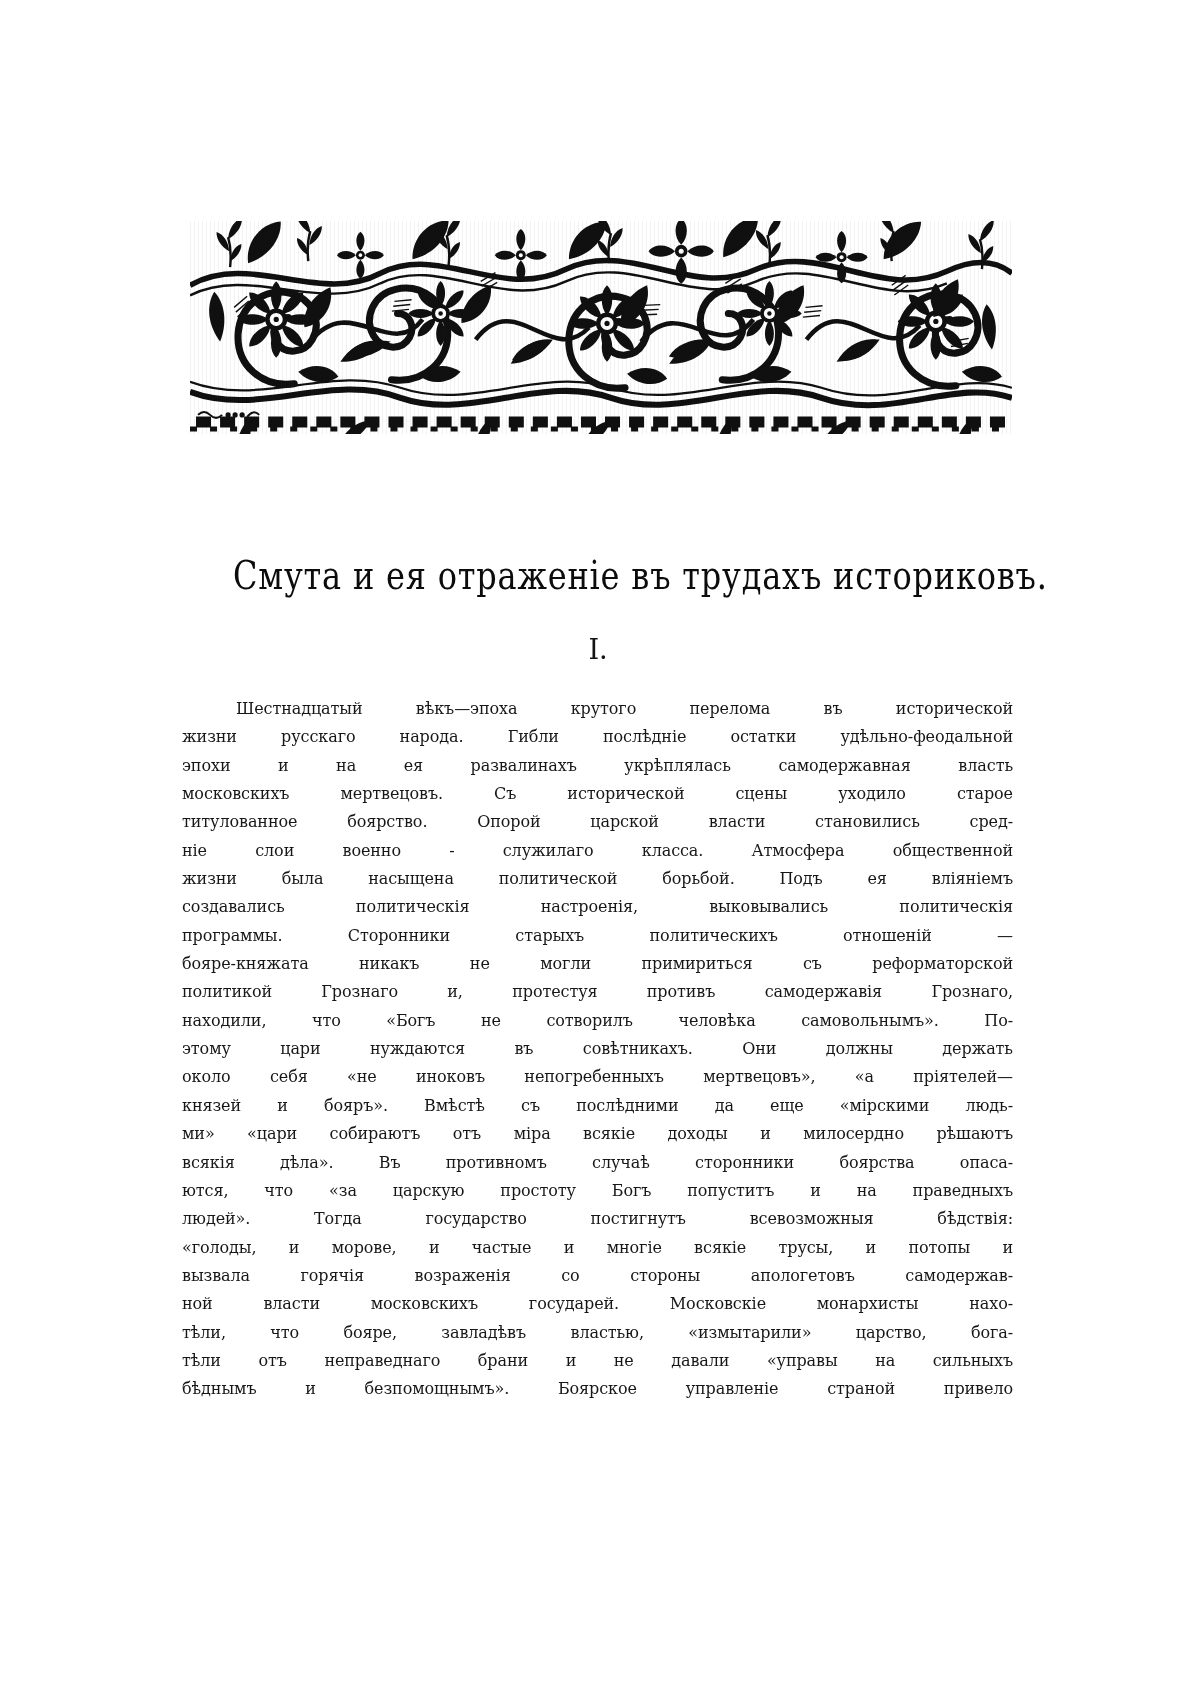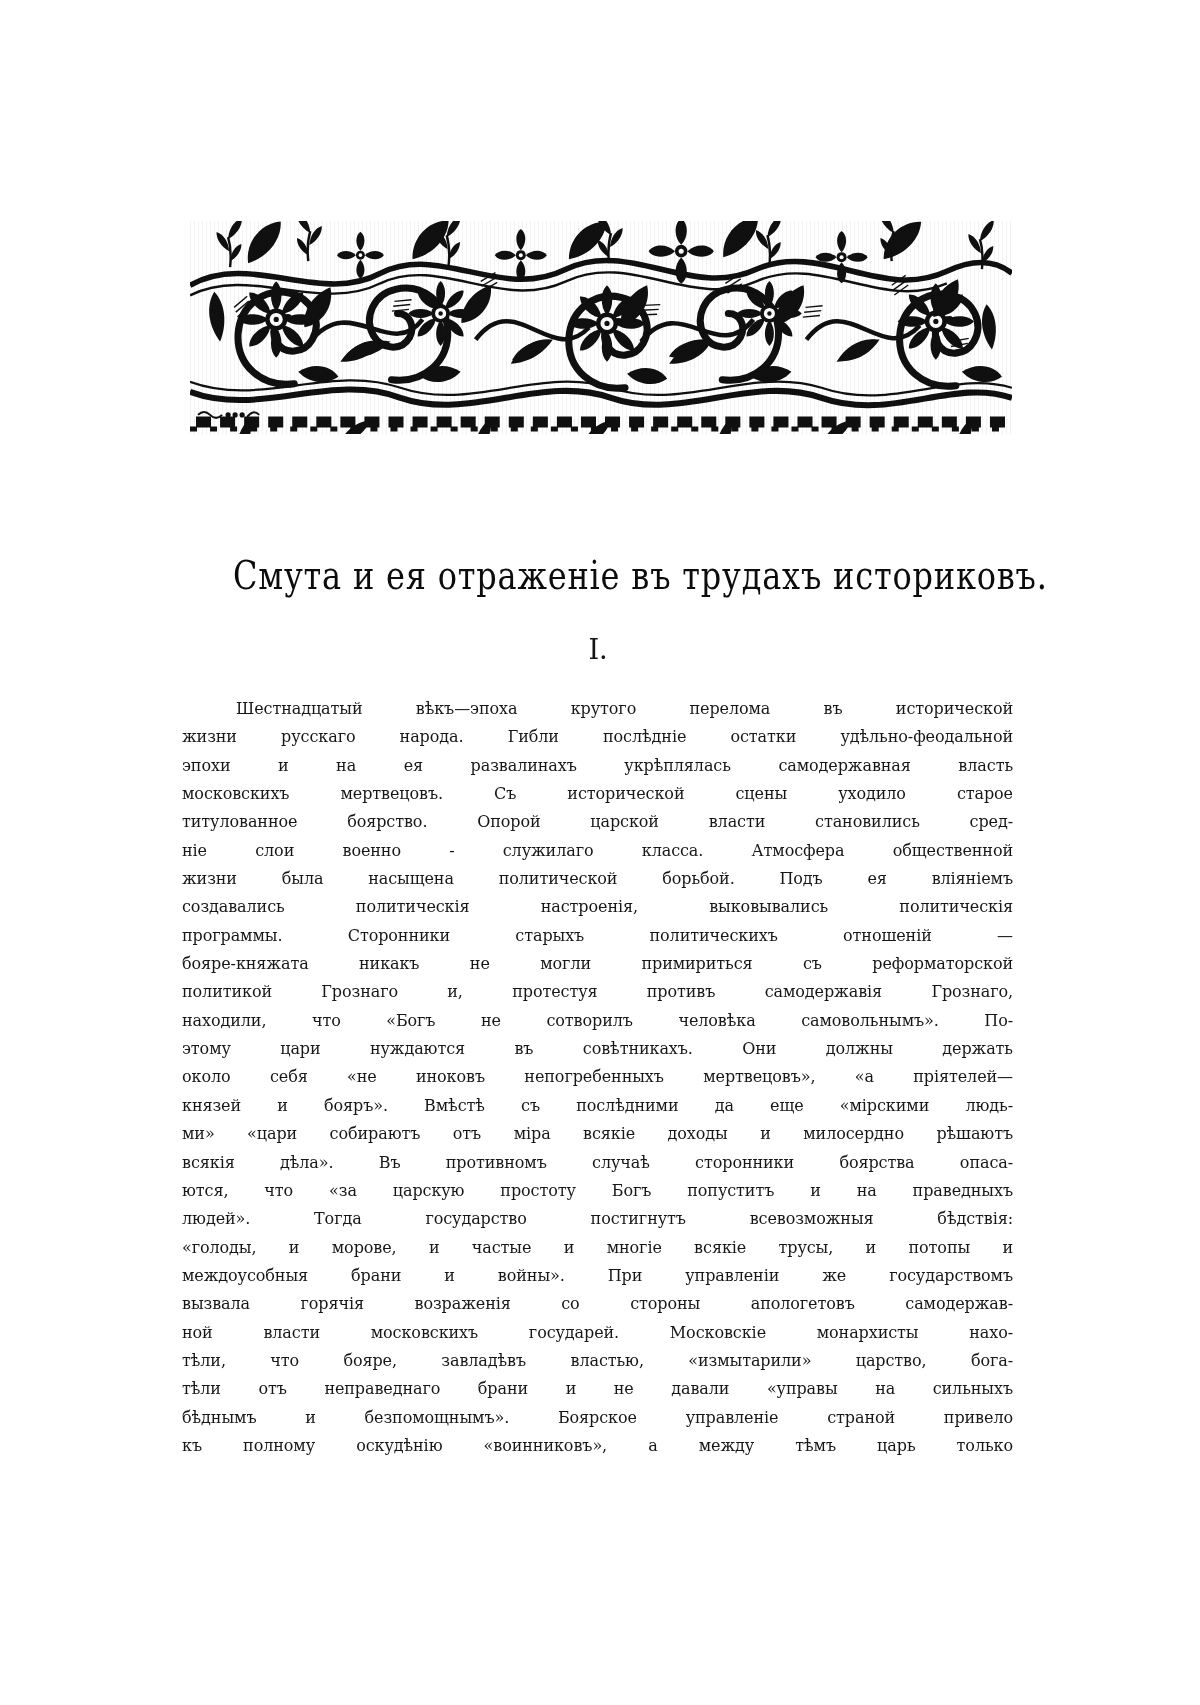--- a/index.html
+++ b/index.html
@@ -212,24 +212,22 @@
       <div class="line">политикой Грознаго и, протестуя противъ самодержавія Грознаго,</div>
       <div class="line">находили, что «Богъ не сотворилъ человѣка самовольнымъ». По-</div>
       <div class="line">этому цари нуждаются въ совѣтникахъ. Они должны держать</div>
       <div class="line">около себя «не иноковъ непогребенныхъ мертвецовъ», «а пріятелей—</div>
       <div class="line">князей и бояръ». Вмѣстѣ съ послѣдними да еще «мірскими людь-</div>
       <div class="line">ми» «цари собираютъ отъ міра всякіе доходы и милосердно рѣшаютъ</div>
       <div class="line">всякія дѣла». Въ противномъ случаѣ сторонники боярства опаса-</div>
       <div class="line">ются, что «за царскую простоту Богъ попуститъ и на праведныхъ</div>
       <div class="line">людей». Тогда государство постигнутъ всевозможныя бѣдствія:</div>
       <div class="line">«голоды, и морове, и частые и многіе всякіе трусы, и потопы и</div>
-      <div class="line">междоусобныя брани и войны». При управленіи же государствомъ</div>
       <div class="line">вызвала горячія возраженія со стороны апологетовъ самодержав-</div>
       <div class="line">ной власти московскихъ государей. Московскіе монархисты нахо-</div>
       <div class="line">тѣли, что бояре, завладѣвъ властью, «измытарили» царство, бога-</div>
       <div class="line">тѣли отъ неправеднаго брани и не давали «управы на сильныхъ</div>
       <div class="line">бѣднымъ и безпомощнымъ». Боярское управленіе страной привело</div>
-      <div class="line">къ полному оскудѣнію «воинниковъ», а между тѣмъ царь только</div>
     </div>
 
   <div class="watermark">Библиотека "Руниверс"</div>
 
 </div>
 
 </body></html>

